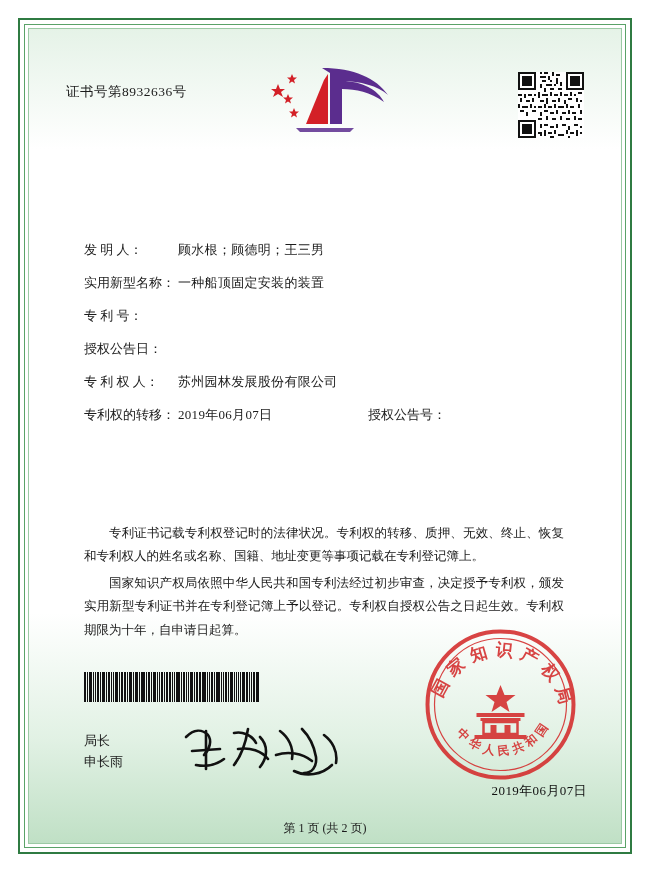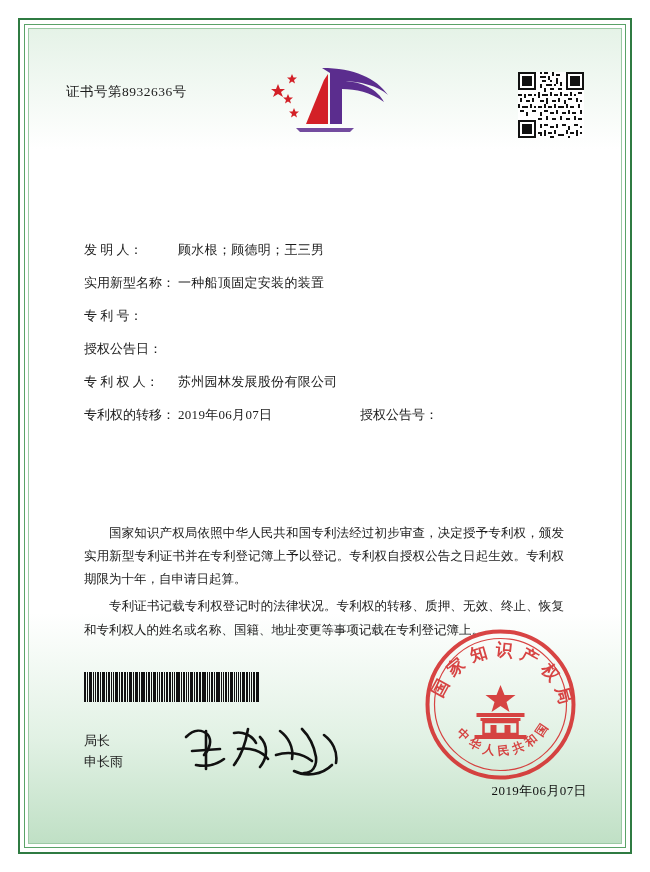--- a/index.html
+++ b/index.html
@@ -137,21 +137,21 @@
   .field-value {
     flex: 1;
     letter-spacing: 0.3px;
   }
   .field-row.dual {
     justify-content: flex-start;
   }
   .dual-second-label {
     width: 88px;
     flex: 0 0 88px;
-    margin-left: 32px;
+    margin-left: 40px;
   }
   .dual-first-value {
     flex: 0 0 150px;
   }
   .body-text {
     position: absolute;
     left: 84px;
     top: 522px;
     width: 480px;
     font-size: 12.5px;
@@ -381,22 +381,22 @@
         <div class="field-value">苏州园林发展股份有限公司</div>
       </div>
       <div class="field-row dual">
         <div class="field-label">专利权的转移：</div>
         <div class="field-value dual-first-value">2019年06月07日</div>
         <div class="dual-second-label">授权公告号：</div>
       </div>
     </div>
 
     <div class="body-text">
+      <p>专利证书记载专利权登记时的法律状况。专利权的转移、质押、无效、终止、恢复和专利权人的姓名或名称、国籍、地址变更等事项记载在专利登记簿上。</p>
       <p>国家知识产权局依照中华人民共和国专利法经过初步审查，决定授予专利权，颁发实用新型专利证书并在专利登记簿上予以登记。专利权自授权公告之日起生效。专利权期限为十年，自申请日起算。</p>
-      <p>专利证书记载专利权登记时的法律状况。专利权的转移、质押、无效、终止、恢复和专利权人的姓名或名称、国籍、地址变更等事项记载在专利登记簿上。</p>
     </div>
 
     <div class="barcode">
       <i style="width:2px"></i>
         <i style="width:1px"></i>
         <i style="width:3px"></i>
         <i style="width:1px"></i>
         <i style="width:1px"></i>
         <i style="width:2px"></i>
       <i style="width:1px"></i>
@@ -511,15 +511,16 @@
           </text>
           <text font-family="'Liberation Serif', serif" font-size="12" font-weight="bold" fill="#d42b2b" letter-spacing="4">
             <textPath href="#arcBottom" startOffset="12%">中华人民共和国</textPath>
           </text>
         </g>
       </svg>
     </div>
 
     <div class="seal-date">2019年06月07日</div>
 
+    <div class="page-footer">第 1 页 (共 2 页)</div>
 
   </div>
 </div>
 
 </body></html>

